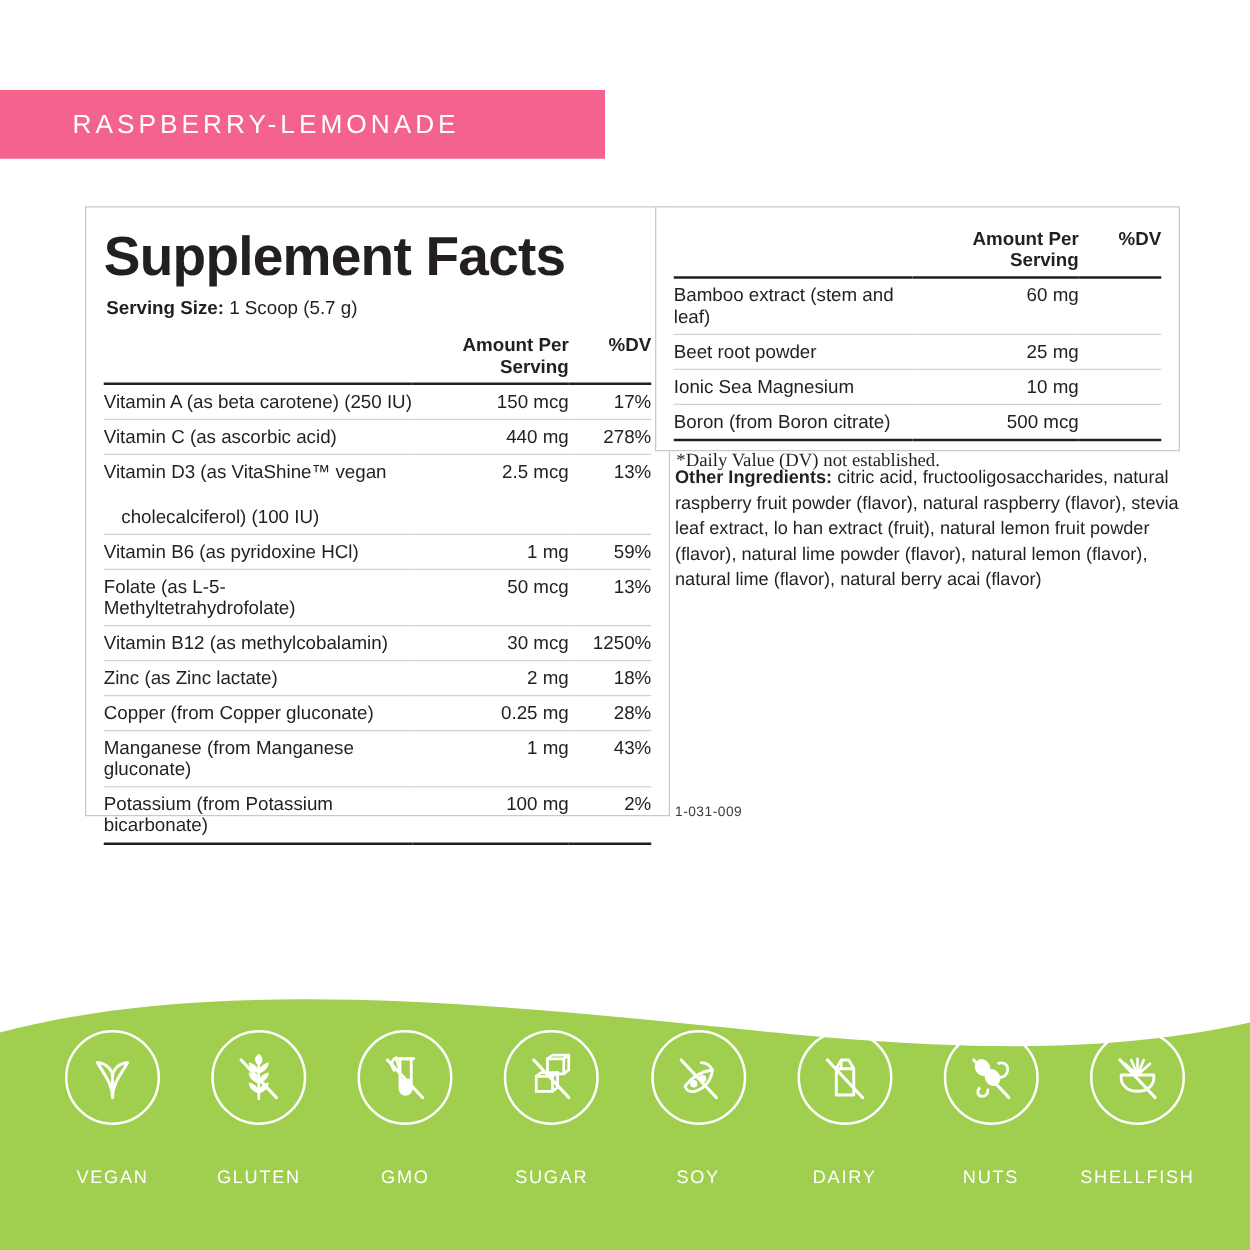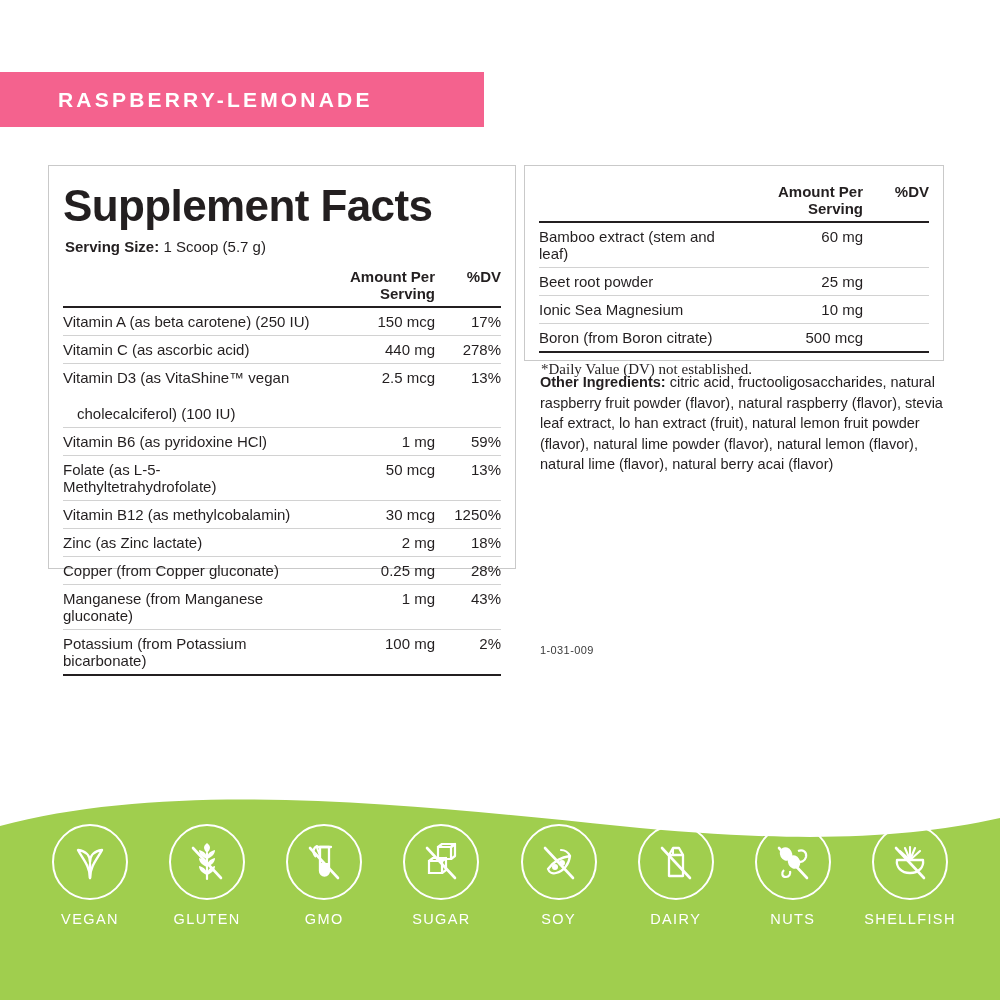--- a/index.html
+++ b/index.html
@@ -24,33 +24,33 @@
     width: 484px; height: 55px;
     background: #f4traffic;
     background: #f4628e;
     display: flex;
     align-items: center;
   }
   .flavor-banner .label {
     margin-left: 58px;
     color: #ffffff;
     font-size: 21px;
-    font-weight: bold;
+    font-weight: normal;
     letter-spacing: 3.2px;
   }
 
   
   .panel {
     position: absolute;
     border: 1px solid #c9c9c9;
     background: #ffffff;
   }
   #left-panel {
-    left: 48px; top: 165px;
-    width: 468px; height: 404px;
+    left: 68px; top: 165px;
+    width: 468px; height: 488px;
     padding: 18px 14px 4px 14px;
   }
   #right-panel {
     left: 524px; top: 165px;
     width: 420px; height: 196px;
     padding: 12px 14px 8px 14px;
   }
 
   h1.sf-title {
     margin: 0 0 4px 0;
@@ -139,20 +139,21 @@
     width: 1000px;
     display: flex;
     justify-content: space-between;
     padding: 0 42px;
   }
   .badge {
     width: 96px;
     display: flex;
     flex-direction: column;
     align-items: center;
+    gap: 23px;
   }
   .badge .circle {
     width: 76px; height: 76px;
     border: 2px solid #ffffff;
     border-radius: 50%;
     display: flex;
     align-items: center;
     justify-content: center;
   }
   .badge .blabel {

